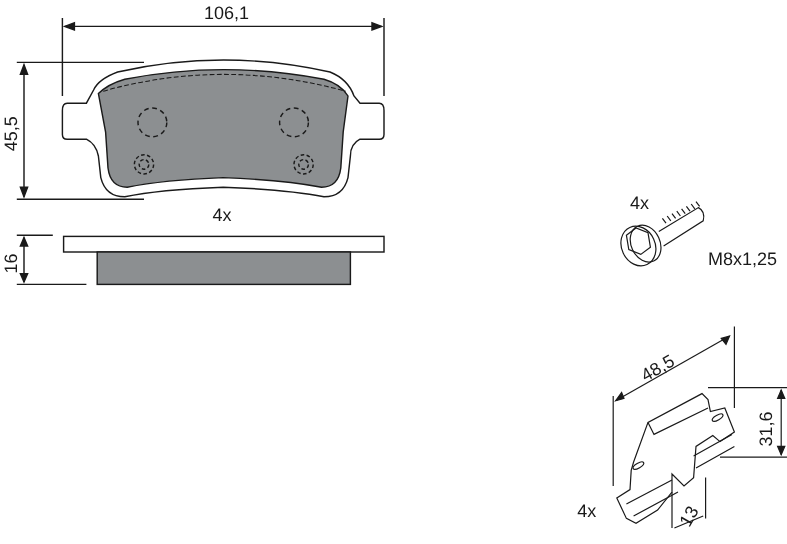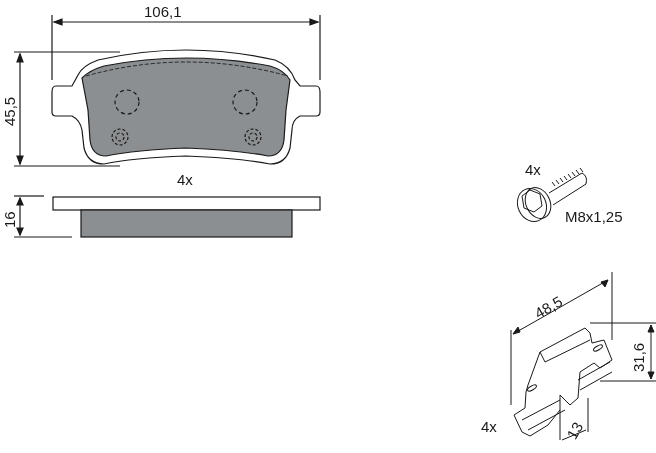--- a/index.html
+++ b/index.html
@@ -74,24 +74,24 @@
     <path d="M522 420 L560 400 M528 430 L565 410"></path>
     <path d="M578 380 L610 362 M580 390 L612 372"></path>
     <ellipse cx="532" cy="388" rx="5" ry="2" transform="rotate(-30 532 388)"></ellipse>
     <ellipse cx="598" cy="348" rx="5" ry="2" transform="rotate(-30 598 348)"></ellipse>
     <line x1="560" y1="410" x2="560" y2="440"></line>
     <line x1="588" y1="398" x2="588" y2="432"></line>
     <line x1="562" y1="440" x2="586" y2="430"></line>
   </g>
 </svg>
 
-<span class="lbl" style="left:144px;top:4px;">106,1</span>
+<span class="lbl" style="left:170px;top:4px;">106,1</span>
 <span class="lbl rot" style="left:2px;top:126px;transform:rotate(-90deg);">45,5</span>
 <span class="lbl" style="left:177px;top:172px;">4x</span>
 <span class="lbl rot" style="left:2px;top:228px;transform:rotate(-90deg);">16</span>
 
 <span class="lbl" style="left:525px;top:162px;">4x</span>
-<span class="lbl" style="left:565px;top:209px;">M8x1,25</span>
+<span class="lbl" style="left:590px;top:209px;">M8x1,25</span>
 
 <span class="lbl" style="left:532px;top:308px;transform:rotate(-30deg);transform-origin:left top;">48,5</span>
 <span class="lbl rot" style="left:631px;top:372px;transform:rotate(-90deg);">31,6</span>
 <span class="lbl" style="left:564px;top:434px;transform:rotate(-60deg);transform-origin:left top;">13</span>
 <span class="lbl" style="left:481px;top:419px;">4x</span>
 
 </body></html>

